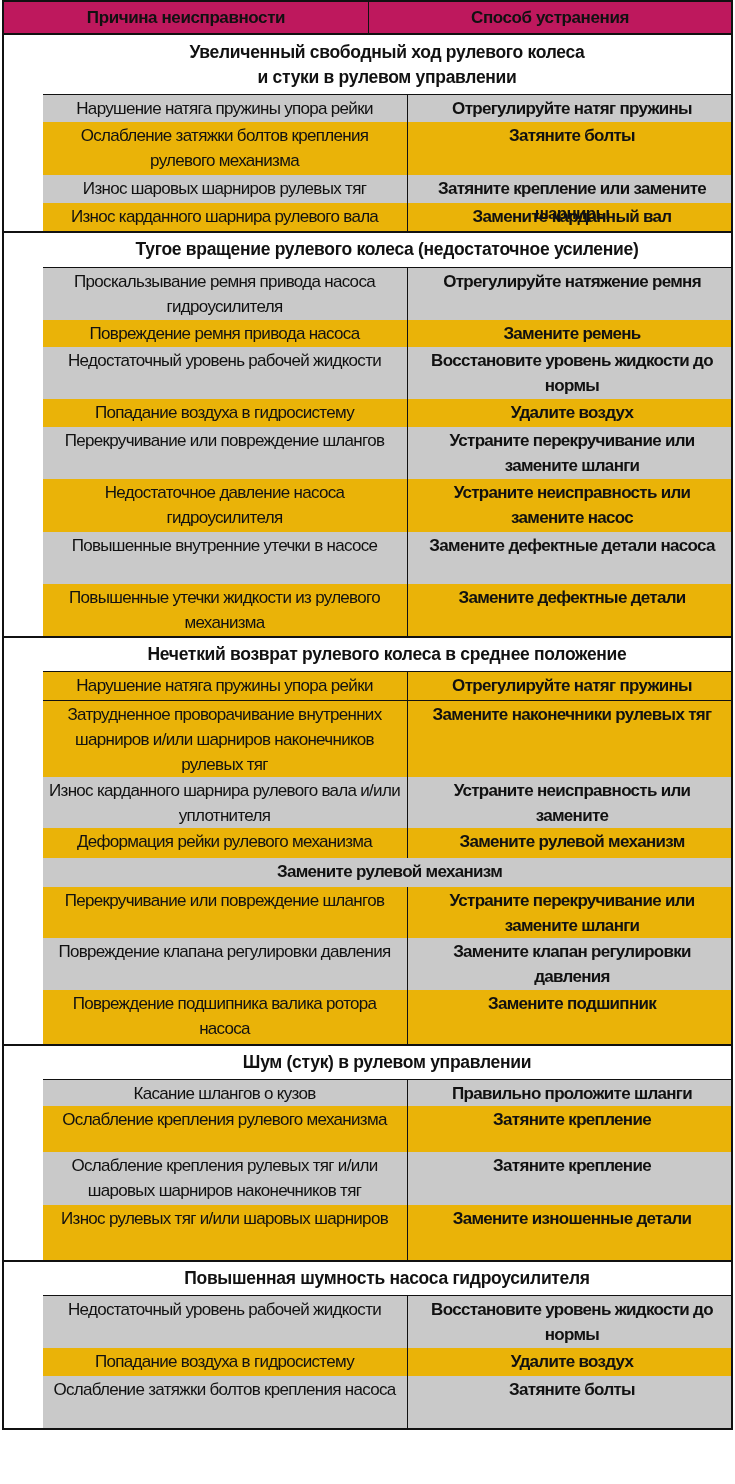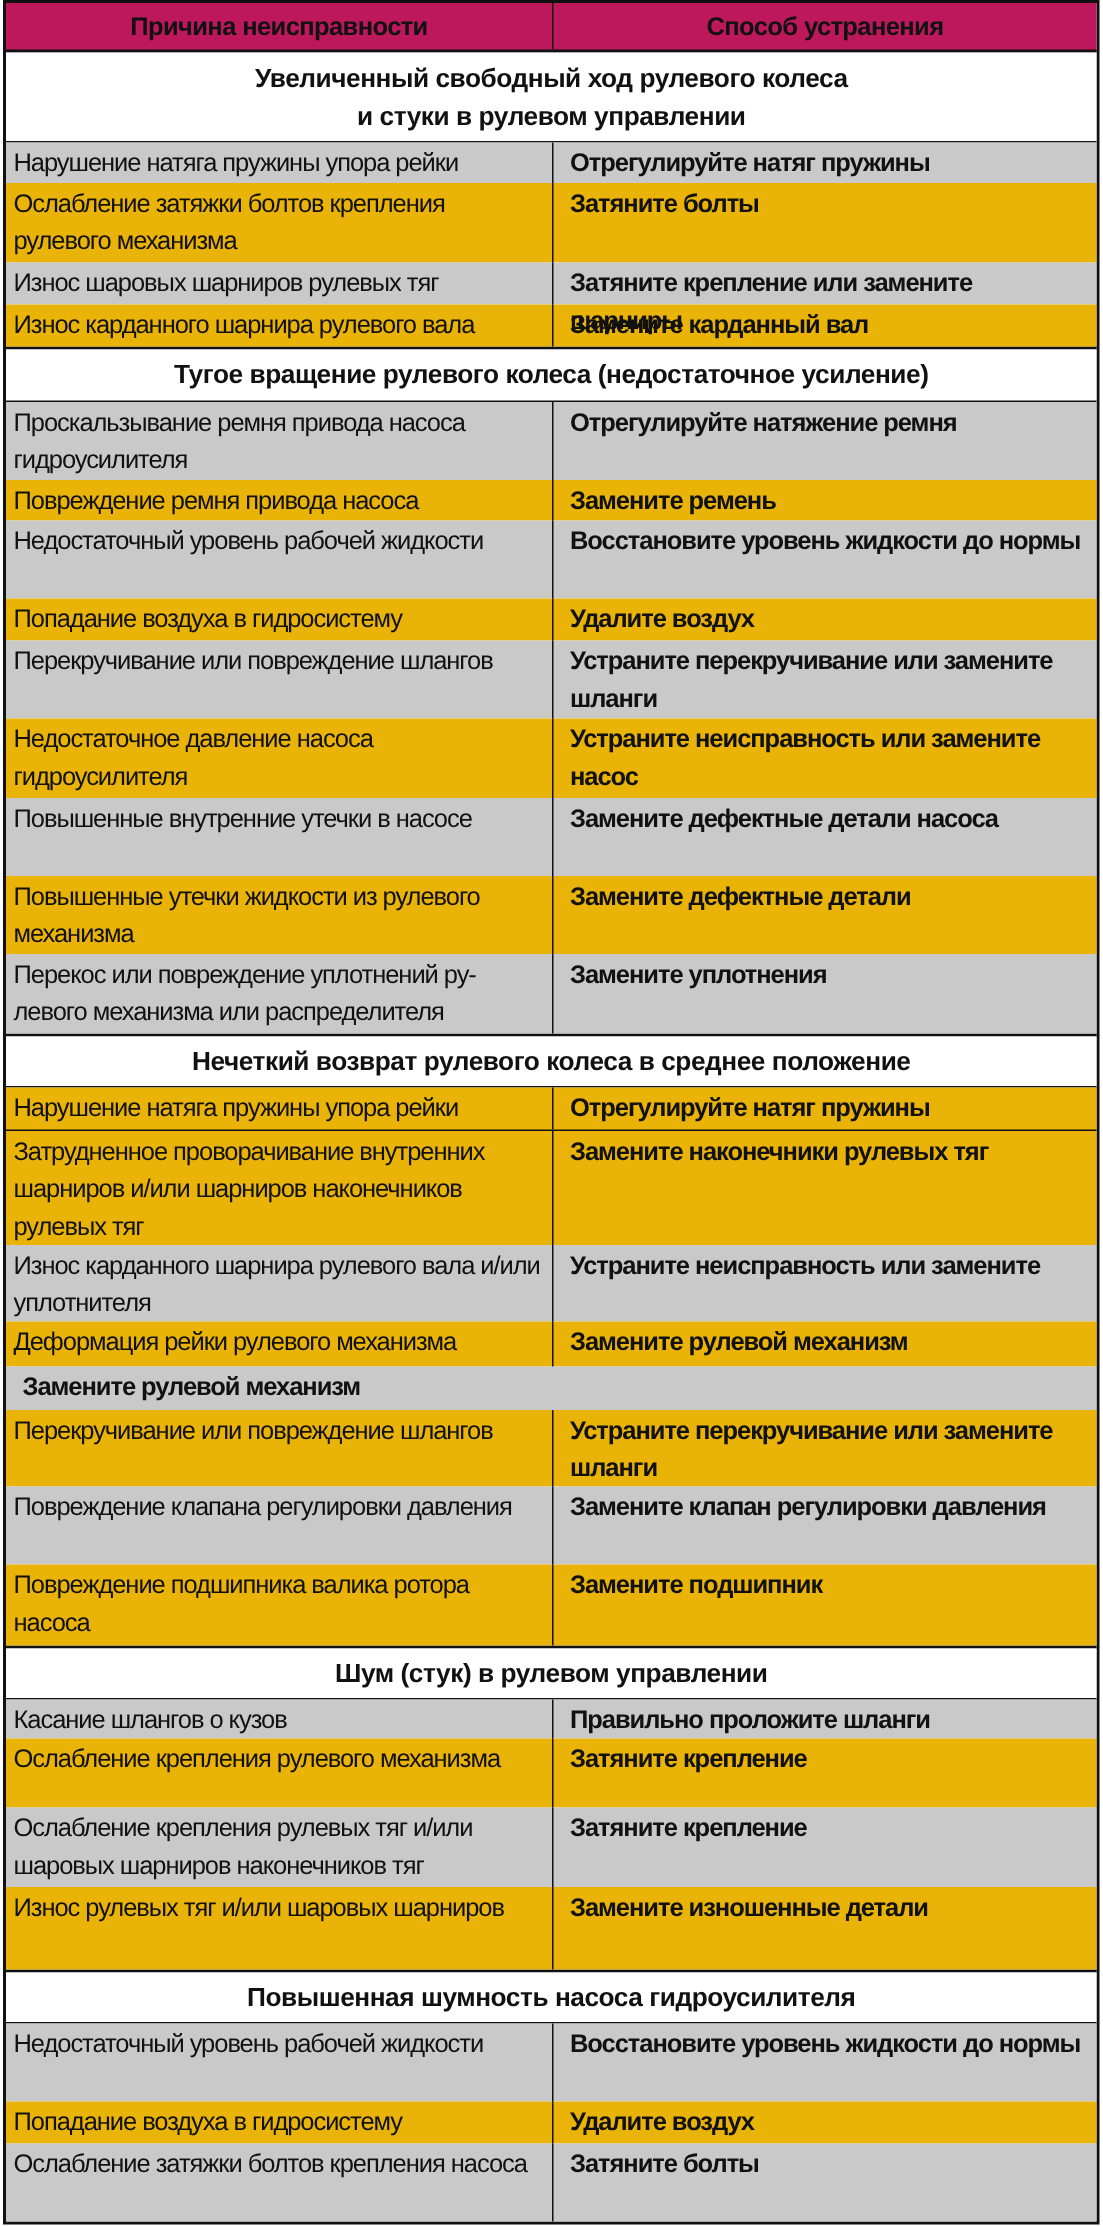--- a/index.html
+++ b/index.html
@@ -31,32 +31,33 @@
     background: #fff;
     text-align: center;
     font-weight: bold;
     font-size: 17.5px;
     letter-spacing: -0.3px;
     line-height: 25px;
     padding: 4px 0 4px;
     border-bottom: 1.5px solid #111;
     box-sizing: border-box;
   }
-  .sec { border-bottom: 2px solid #111; }
+  .sec { border-bottom: 2px solid #111; padding-left: 39px; }
   .sec:last-child { border-bottom: none; }
   .row { display: flex; box-sizing: border-box; }
   .row.dark { background: #c9c9c9; }
   .row.light { background: #eab308; }
   .row.lined { border-bottom: 1.5px solid #111; }
   .row .c {
     font-size: 17px;
     letter-spacing: -0.7px;
     line-height: 25px;
     padding: 1px 6px 1px 5px;
     box-sizing: border-box;
+    text-align: center;
   }
   .row .c2 { padding-left: 11px; font-weight: bold; }
 </style>
 </head>
 <body>
 
 <div class="tbl">
 
   <div class="hdr">
     <div class="c c1">Причина неисправности</div>
@@ -112,24 +113,20 @@
       <div class="c c1">Недостаточное давление насоса гидроусилителя</div>
       <div class="c c2">Устраните неисправность или замените насос</div>
     </div>
     <div class="row dark" style="height:52px">
       <div class="c c1">Повышенные внутренние утечки в насосе</div>
       <div class="c c2">Замените дефектные детали насоса</div>
     </div>
     <div class="row light" style="height:52px">
       <div class="c c1">Повышенные утечки жидкости из рулевого механизма</div>
       <div class="c c2">Замените дефектные детали</div>
-    </div>
-    <div class="row dark" style="height:53px">
-      <div class="c c1">Перекос или повреждение уплотнений ру-левого механизма или распределителя</div>
-      <div class="c c2">Замените уплотнения</div>
     </div>
   </div>
 
   <div class="sec">
     <div class="sec-title" style="height:34px">Нечеткий возврат рулевого колеса в среднее положение</div>
     <div class="row light lined" style="height:29px">
       <div class="c c1">Нарушение натяга пружины упора рейки</div>
       <div class="c c2">Отрегулируйте натяг пружины</div>
     </div>
     <div class="row light" style="height:76px">

